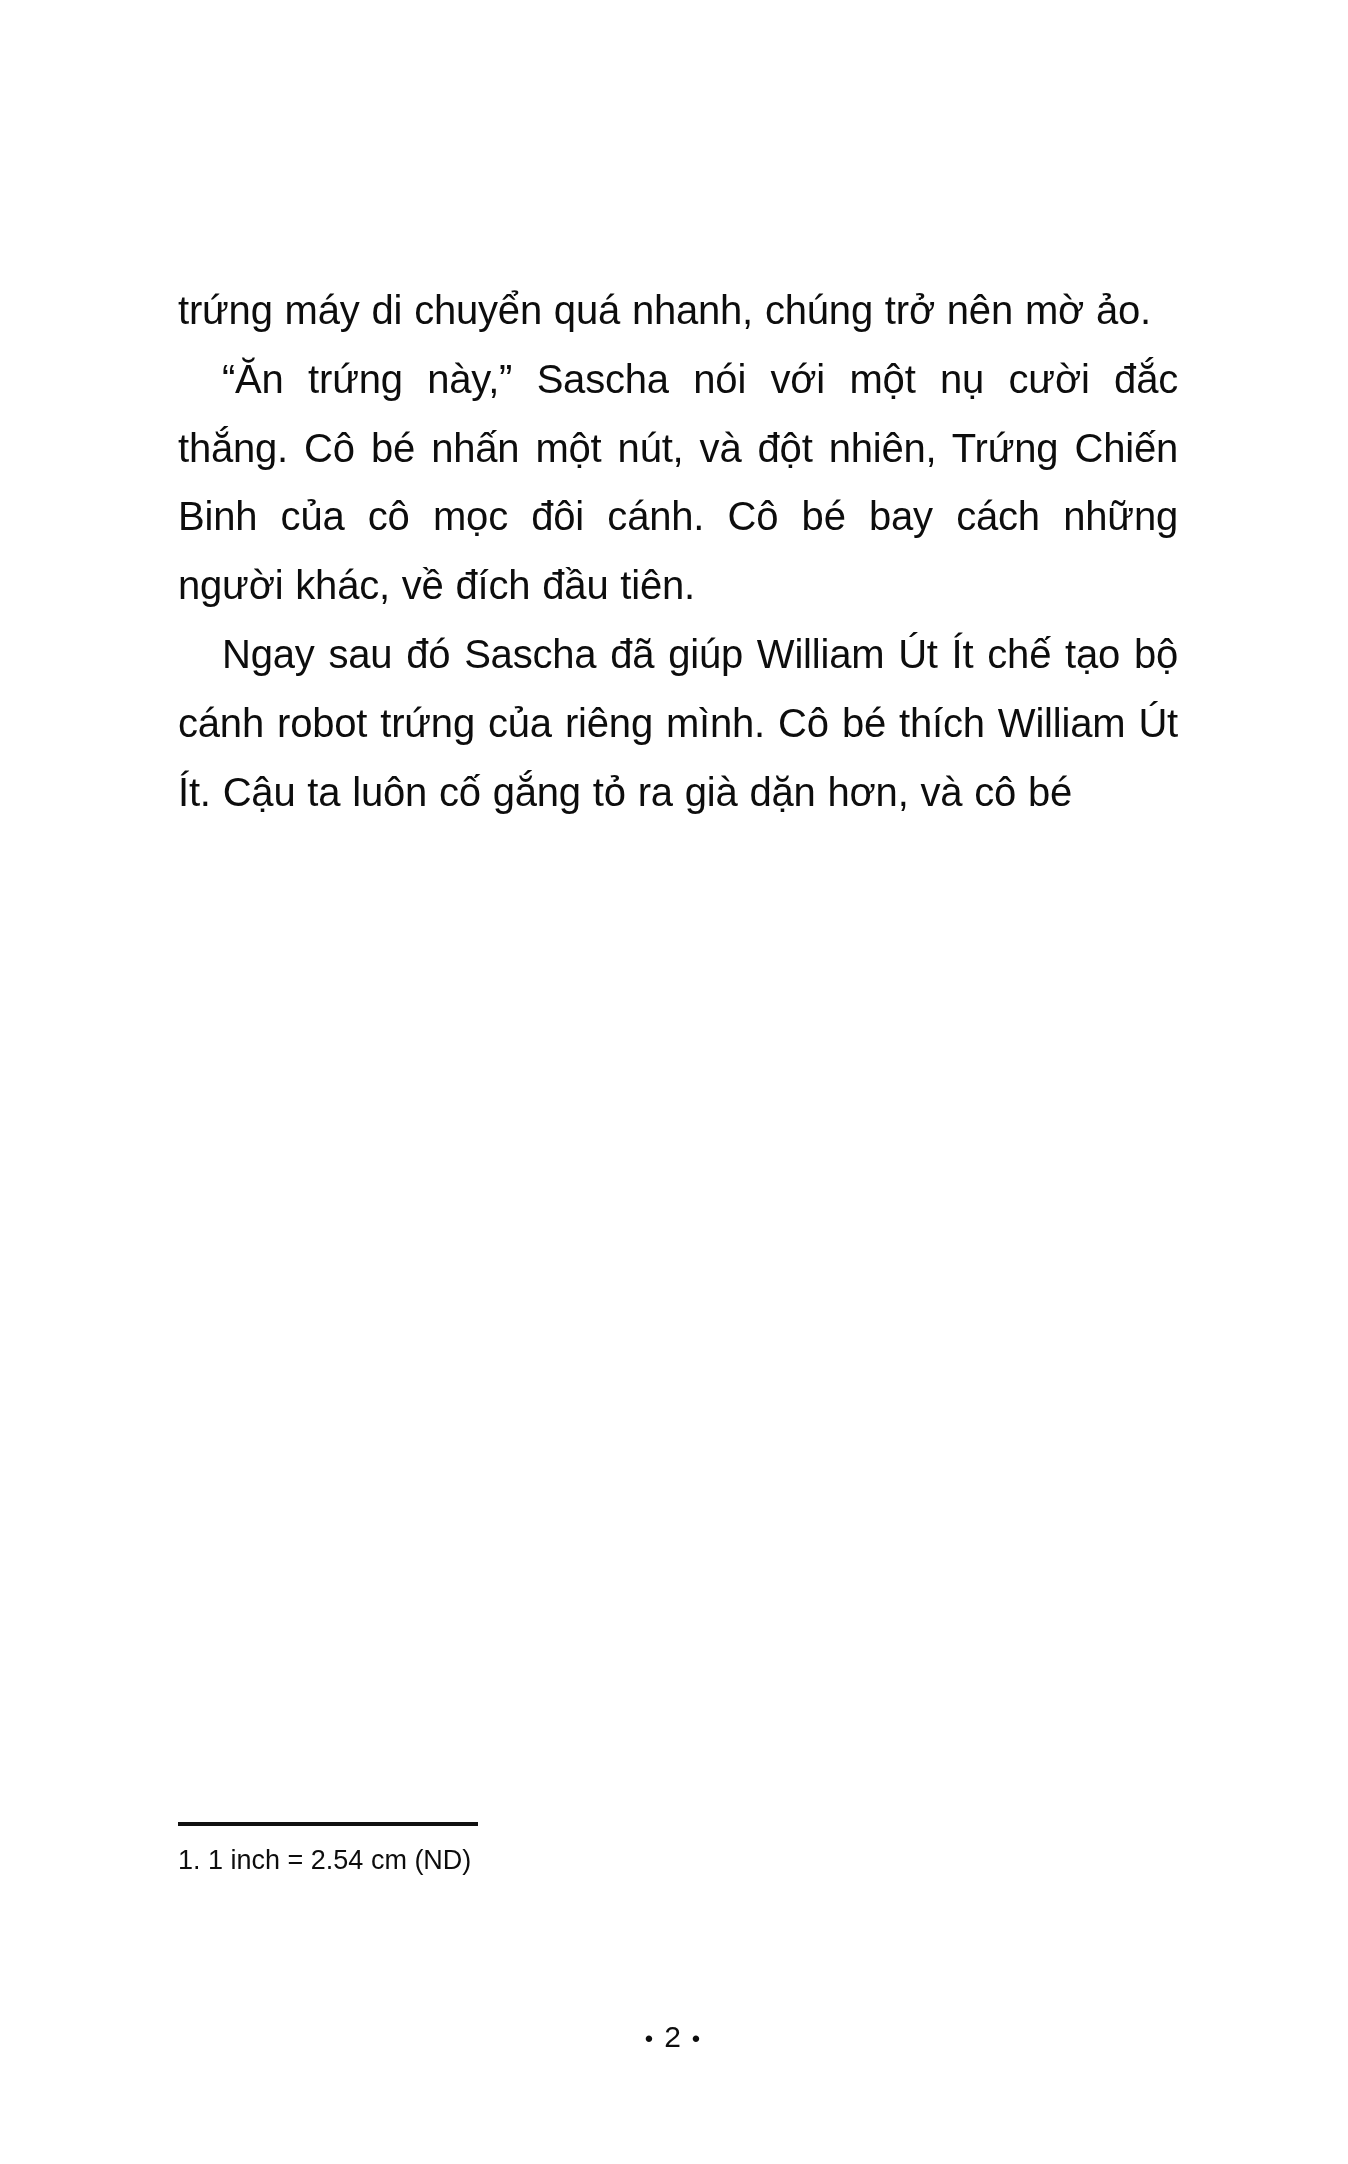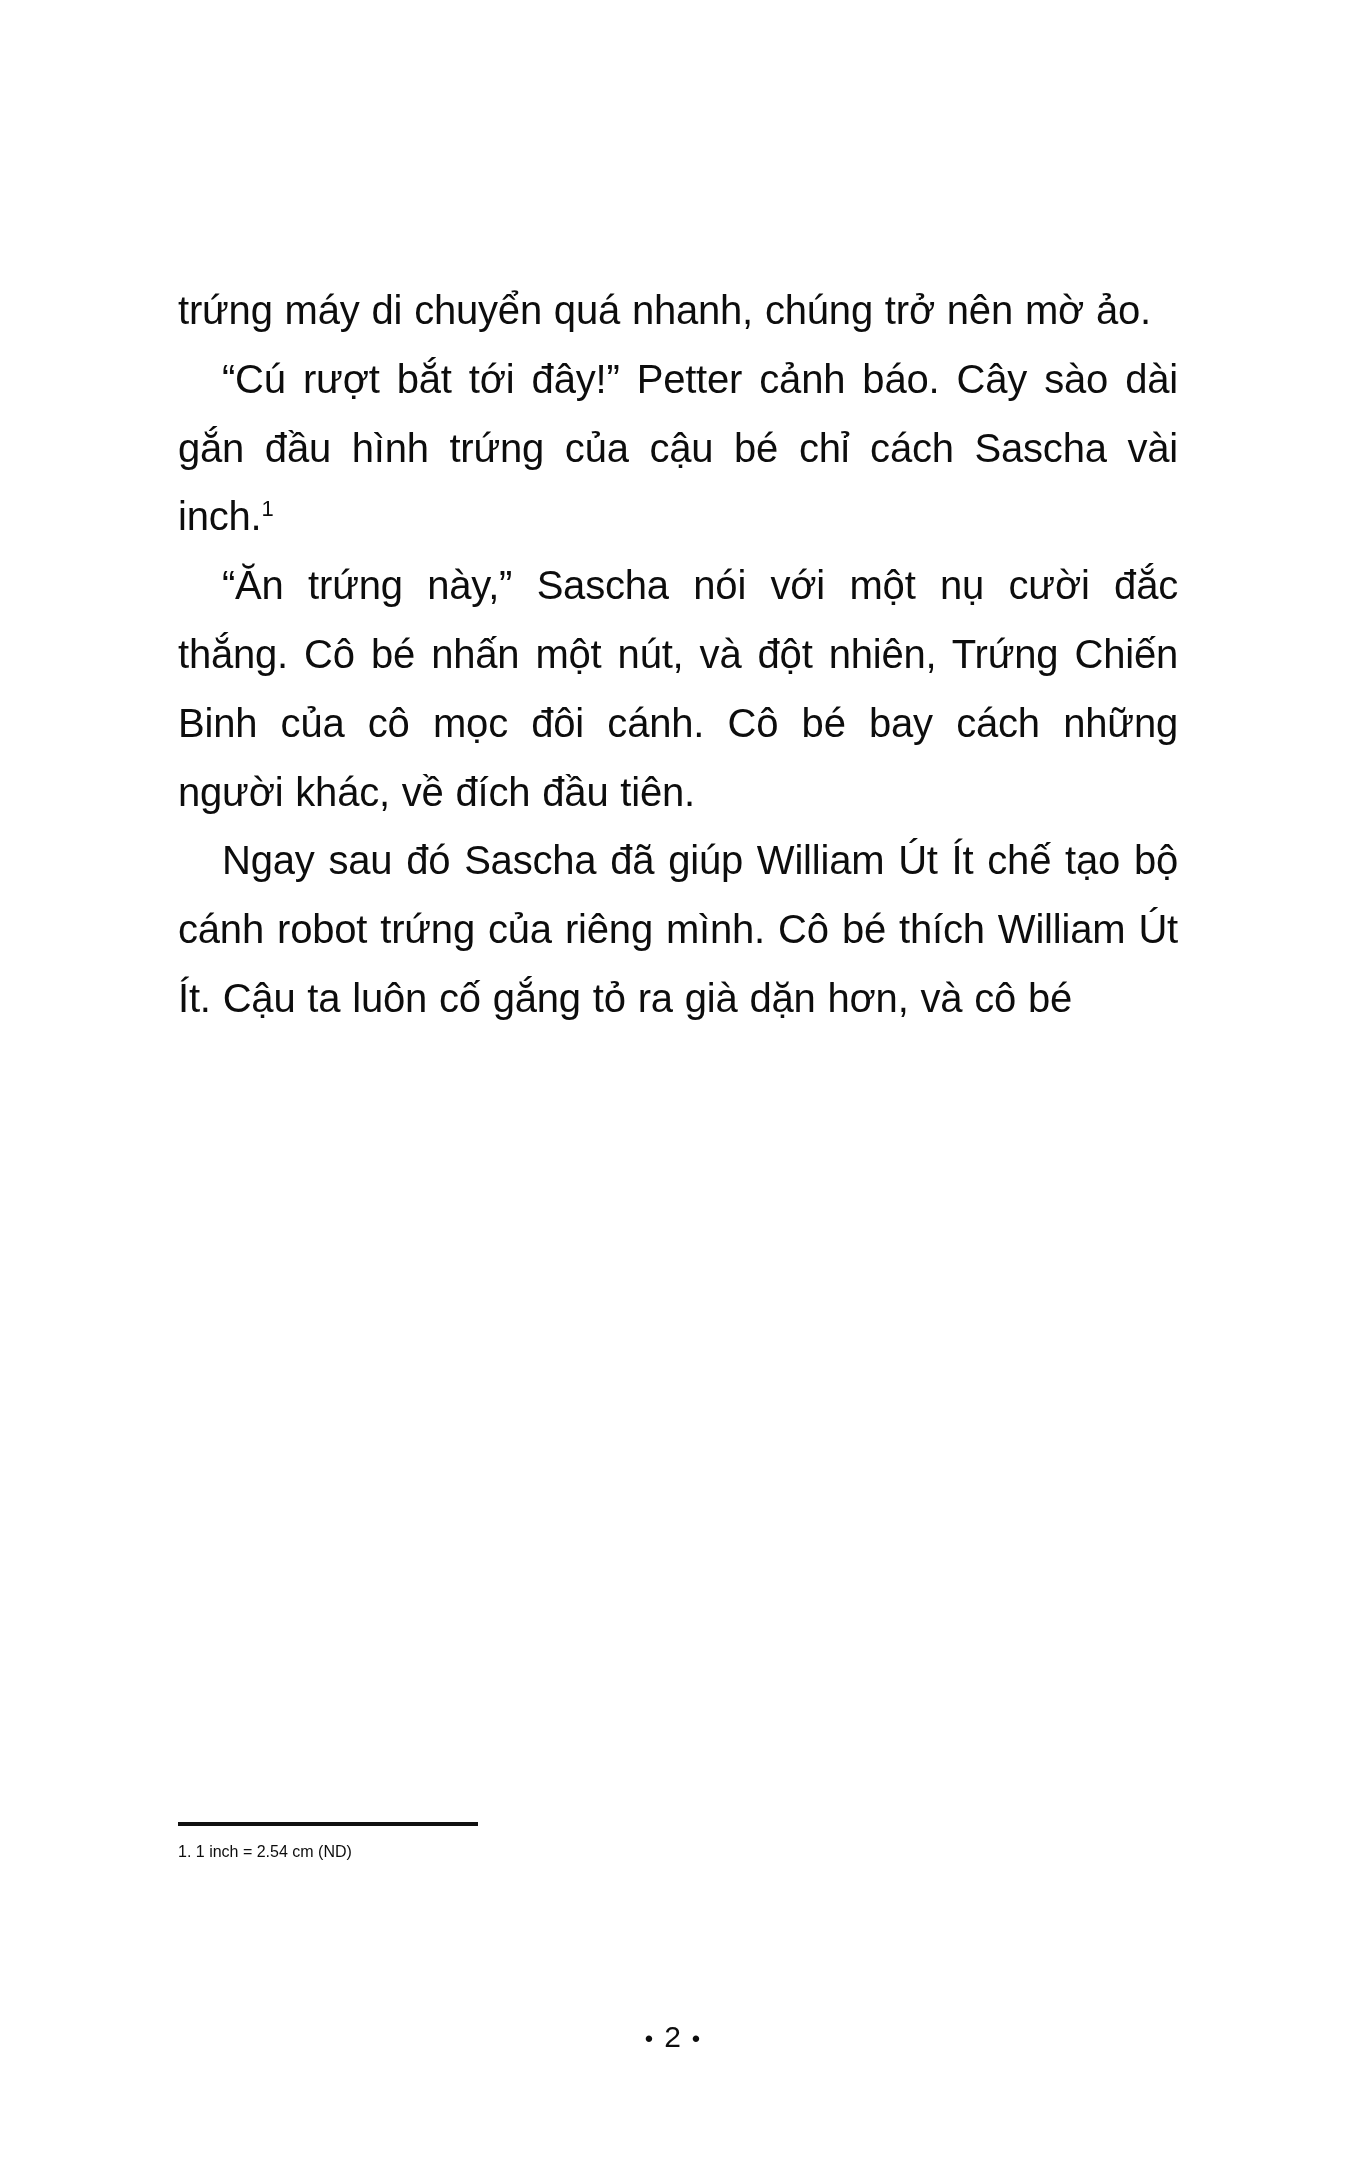--- a/index.html
+++ b/index.html
@@ -52,21 +52,21 @@
     top: 1822px;
     width: 1000px;
   }
   .footnote-rule {
     width: 300px;
     height: 4px;
     background: #111111;
     margin-bottom: 14px;
   }
   .footnote-line {
-    font-size: 16px;
+    font-size: 27px;
     line-height: 1.5;
     margin: 0 0 6px 0;
     letter-spacing: 0px;
   }
   .footnote-line.italic {
     font-style: italic;
   }
   .page-number {
     position: absolute;
     left: 0;
@@ -86,23 +86,20 @@
 <body>
 
 <div class="page">
 
   <div class="body-text">
 
     <p class="para">
       <span>trứng máy di chuyển quá nhanh, chúng trở nên mờ ảo.</span>
     </p>
 
-    <p class="para indent">
-      <span>“Cú rượt bắt tới đây!” Petter cảnh báo. Cây sào dài gắn đầu hình trứng của cậu bé chỉ cách Sascha vài inch.</span><sup class="fn">1</sup>
-    </p>
 
     <p class="para indent">
       <span>“Ăn trứng này,” Sascha nói với một nụ cười đắc thắng. Cô bé nhấn một nút, và đột nhiên, Trứng Chiến Binh của cô mọc đôi cánh. Cô bé bay cách những người khác, về đích đầu tiên.</span>
     </p>
 
 
 
     <p class="para indent">
       <span>Ngay sau đó Sascha đã giúp William Út Ít chế tạo bộ cánh robot trứng của riêng mình. Cô bé thích William Út Ít. Cậu ta luôn cố gắng tỏ ra già dặn hơn, và cô bé</span>
     </p>

